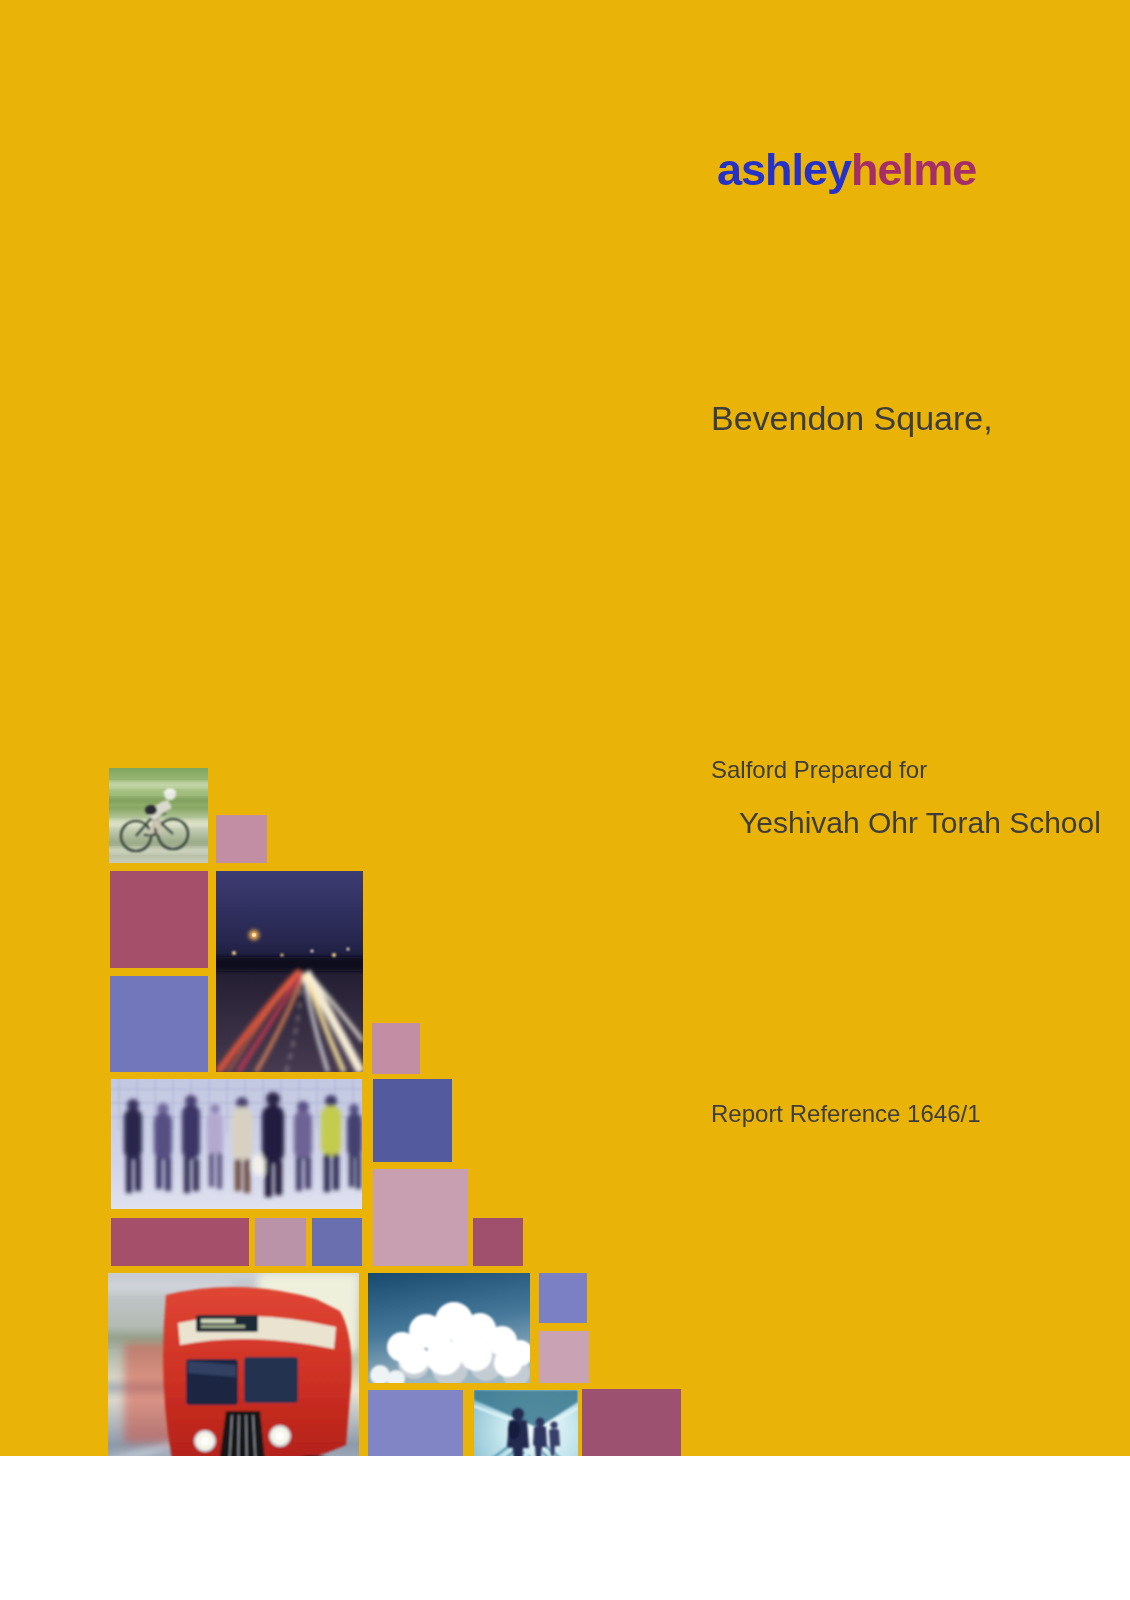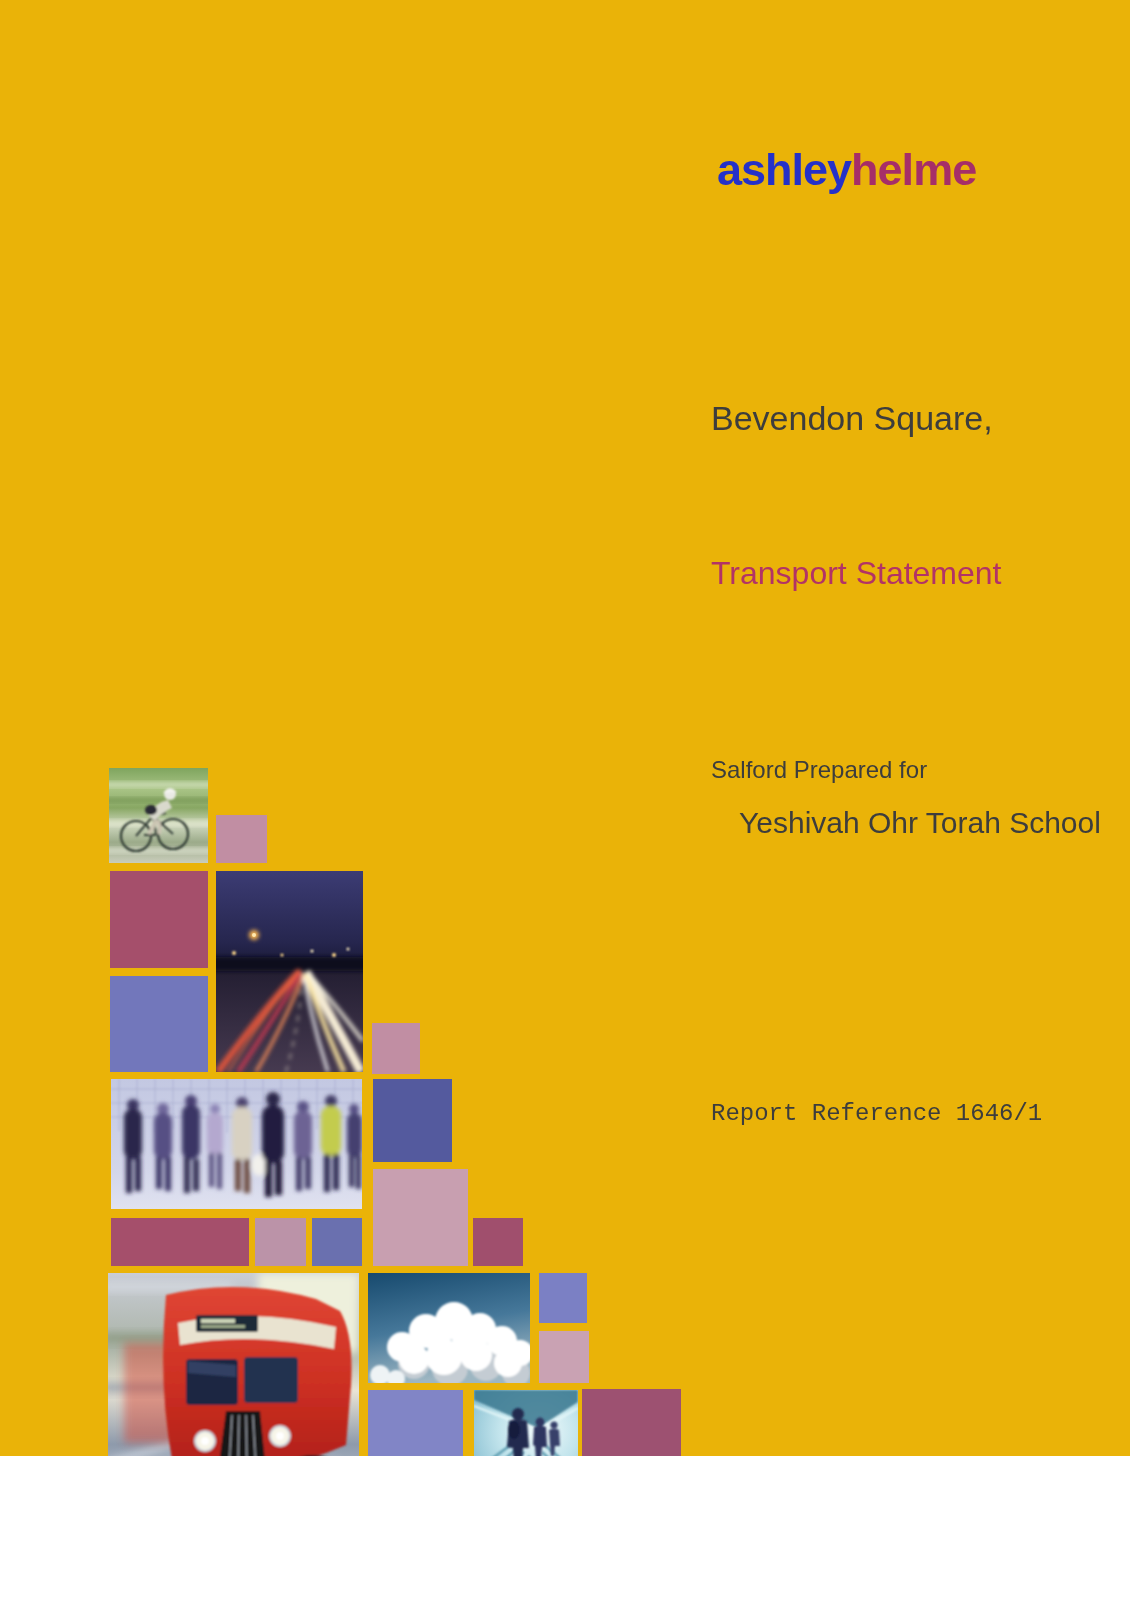--- a/index.html
+++ b/index.html
@@ -40,28 +40,27 @@
 <div class="page">
 
   <div class="abs logo">
     <span style="color: rgb(37, 49, 200);">ashley</span><span style="color: rgb(166, 46, 104);">helme</span>
   </div>
 
   <div class="abs site-title" style="color: rgb(61, 61, 61);">
     <div>Bevendon Square,</div>
   </div>
 
-  <div class="abs doc-type" style="color: rgb(178, 51, 102);">Transport Statement</div>
 
   <div class="abs prepared-label" style="color: rgb(61, 61, 61);">Salford Prepared for</div>
 
   <div class="abs client-name" style="color: rgb(61, 61, 61);">Yeshivah Ohr Torah School</div>
 
 
-  <div class="abs report-ref" style="color: rgb(61, 61, 61); font-family: Liberation Mono, monospace;">Report Reference 1646/1</div>
+  <div class="abs report-ref" style="color: rgb(61, 61, 61);">Report Reference 1646/1</div>
 
   <div class="tile photo" style="left:109px;top:768px;width:99px;height:95px">
     <svg viewBox="0 0 99 95" preserveAspectRatio="none" aria-hidden="true">
       <defs>
         <linearGradient id="cybg" x1="0" y1="0" x2="0" y2="1">
           <stop offset="0" stop-color="#7fa55e"></stop>
             <stop offset="0.22" stop-color="#a9c486"></stop>
           <stop offset="0.42" stop-color="#88a763"></stop>
             <stop offset="0.60" stop-color="#cfd8bf"></stop>
           <stop offset="0.78" stop-color="#9cab8a"></stop>

